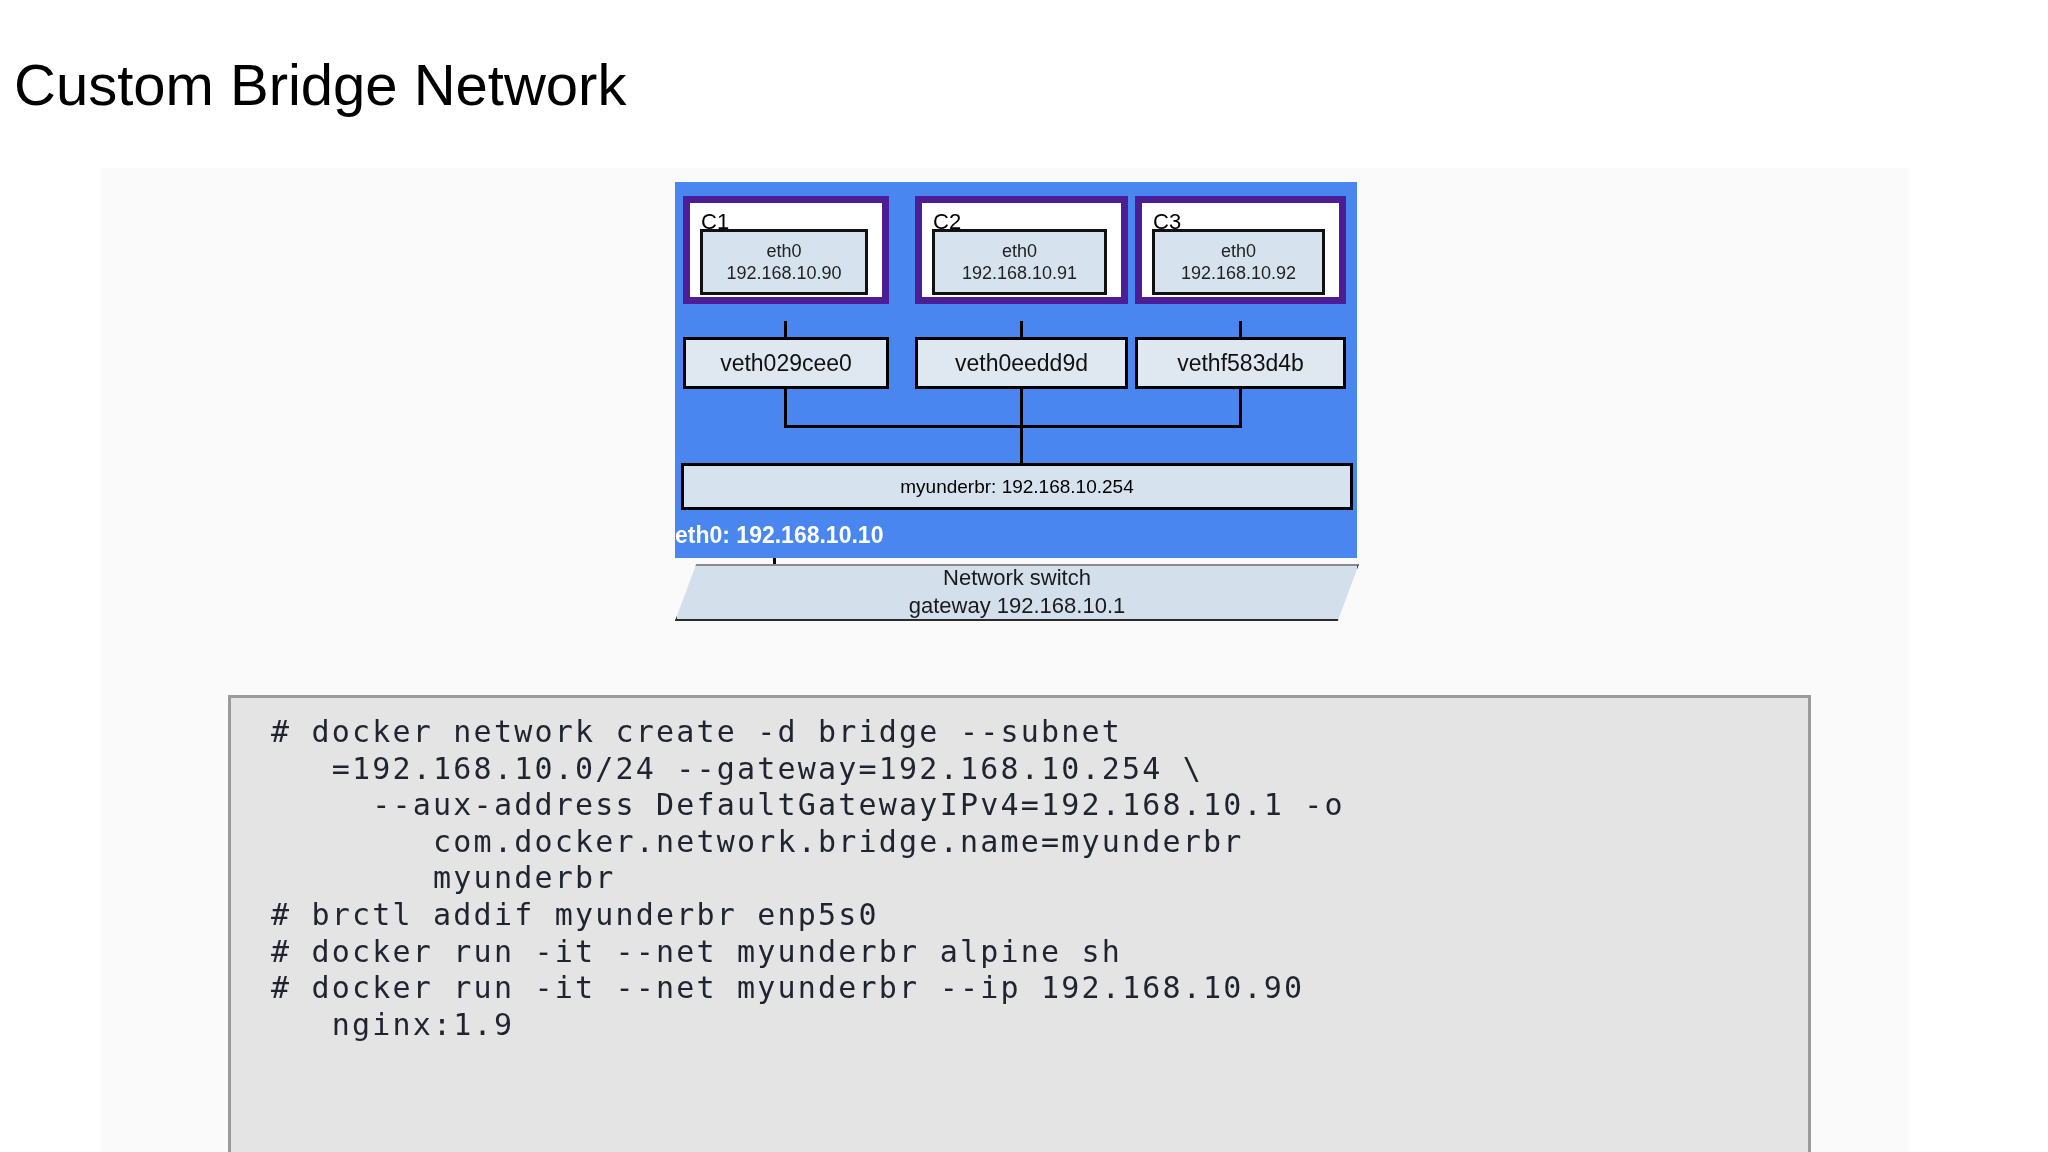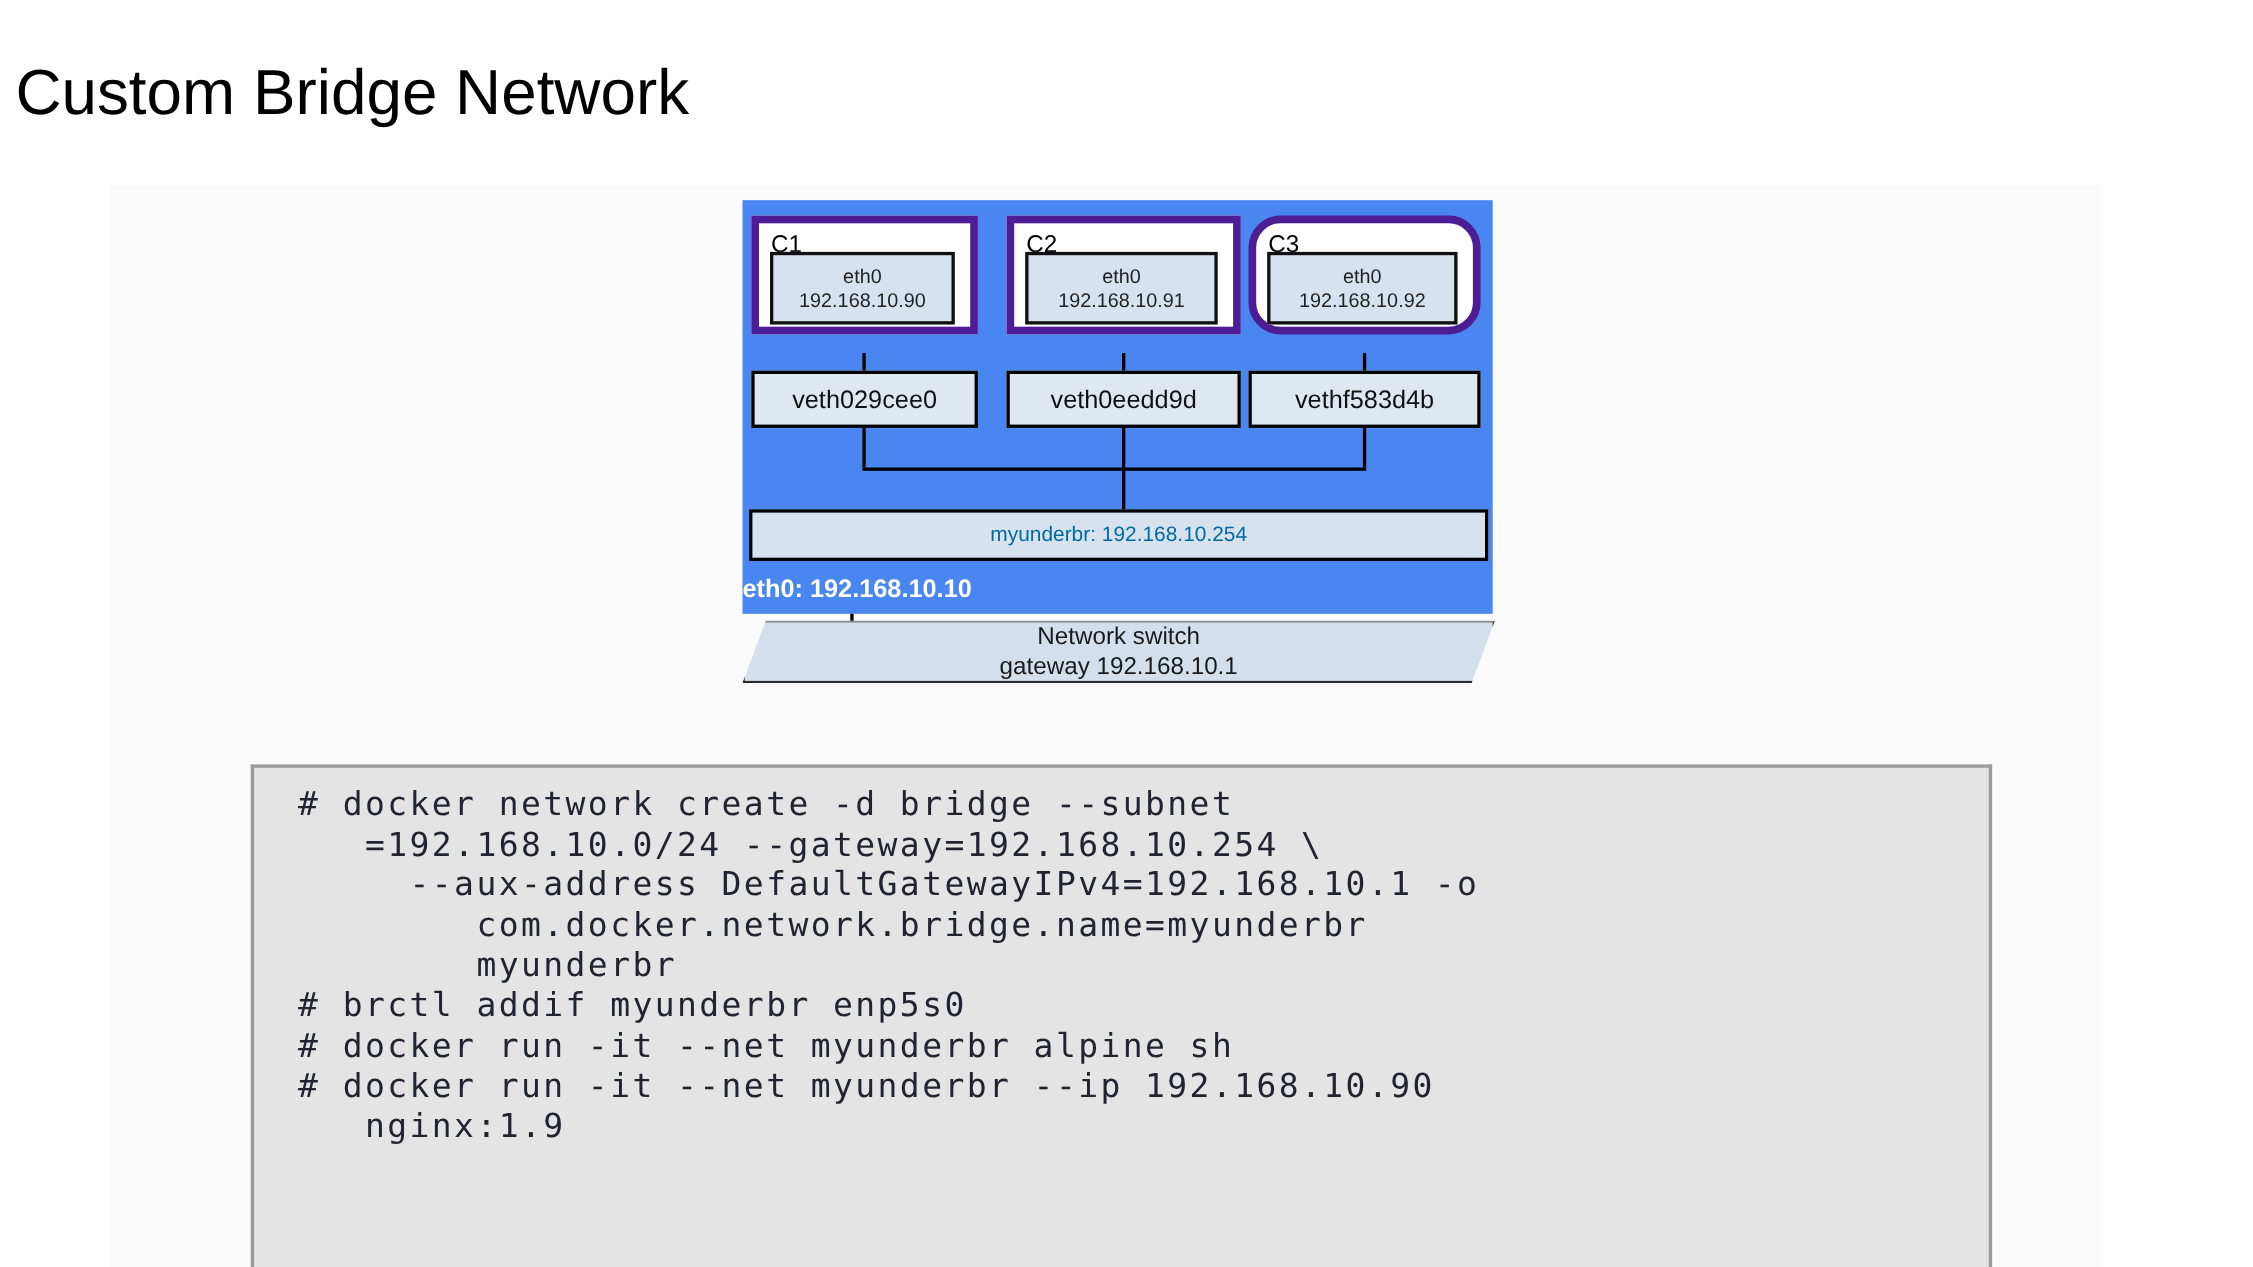--- a/index.html
+++ b/index.html
@@ -60,21 +60,21 @@
 
   .container-box {
     position: absolute;
     background: #ffffff;
     border: 7px solid #4c1d95;
     top: 14px;     
     height: 108px; 
   }
   #container-c1 { left: 8px;   width: 206px; }
   #container-c2 { left: 240px; width: 213px; }
-  #container-c3 { left: 460px; width: 211px; border-radius: 29px; }
+  #container-c3 { left: 460px; width: 211px; }
 
   .container-label {
     position: absolute;
     left: 11px;
     top: 6px;
     font-size: 22px;
     color: #000000;
     font-family: "Liberation Sans", sans-serif;
   }
 
@@ -138,21 +138,21 @@
     left: 6px;
     top: 281px;   
     width: 672px;
     height: 47px; 
     background: #d6e3ef;
     border: 3px solid #000000;
     display: flex;
     align-items: center;
     justify-content: center;
     font-size: 19px;
-    color: #0369a1;
+    color: #000000;
     font-family: "Liberation Sans", sans-serif;
   }
 
   
   #host-eth0 {
     position: absolute;
     left: 0;
     right: 0;
     top: 340px;
     text-align: left;

